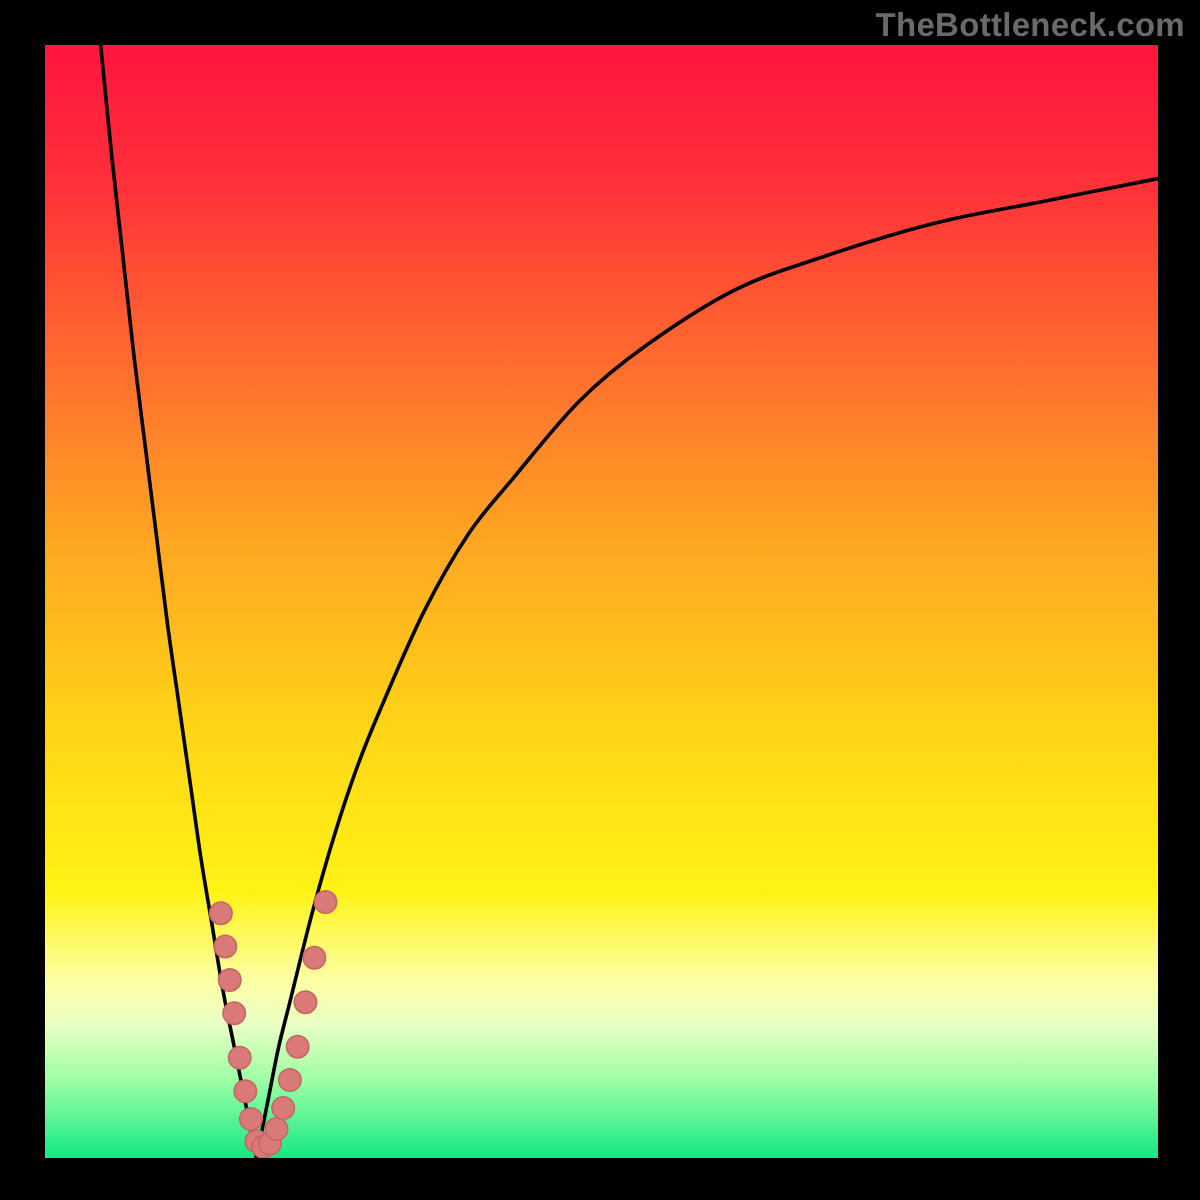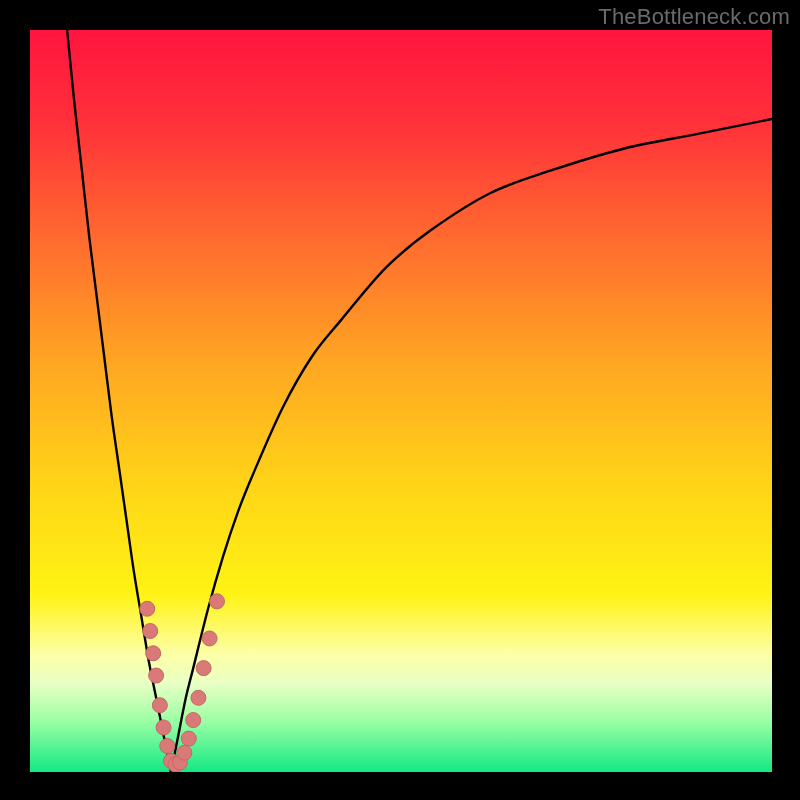--- a/index.html
+++ b/index.html
@@ -25,21 +25,21 @@
   .gradient {
     position: absolute;
     left: 0; top: 0; right: 0; bottom: 0;
   }
   .watermark {
     position: absolute;
     top: 4px;
     right: 10px;
     color: #6a6a6a;
     font-size: 22px;
-    font-weight: 400;
+    font-weight: 700;
     letter-spacing: 0.2px;
     user-select: none;
   }
   svg.curves {
     position: absolute;
     left: 0; top: 0;
   }
 </style>
 </head>
 <body>

